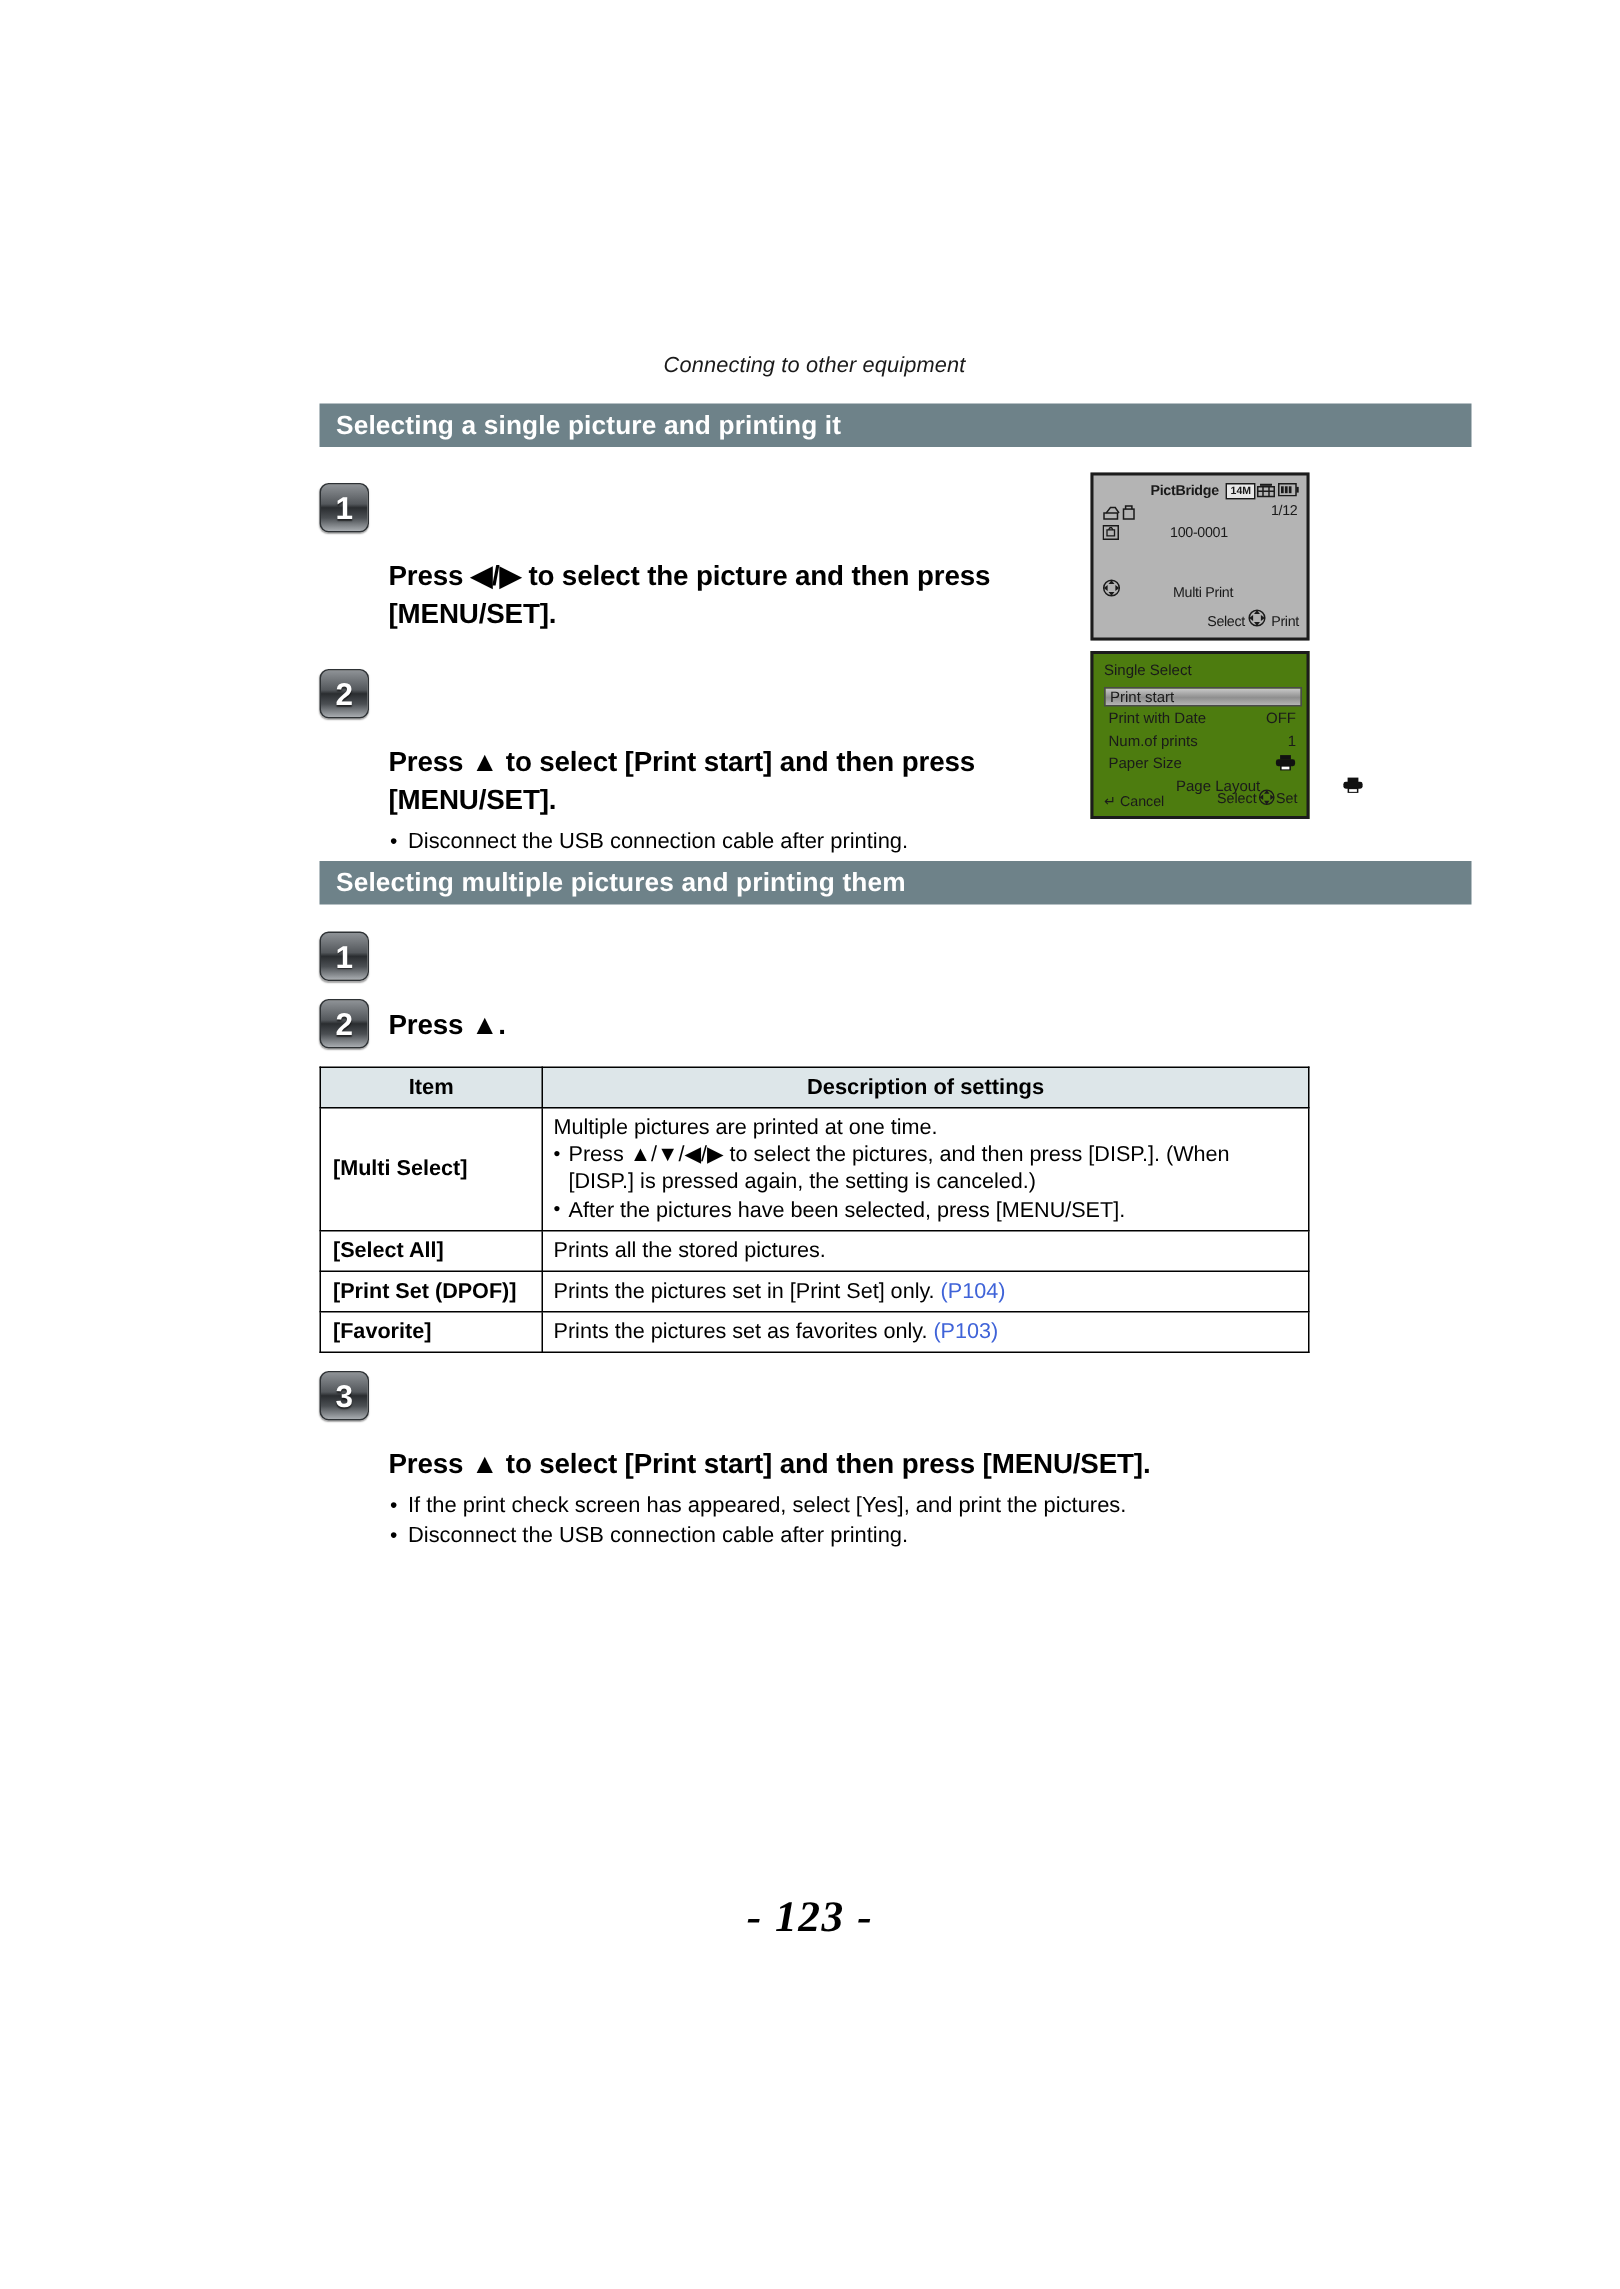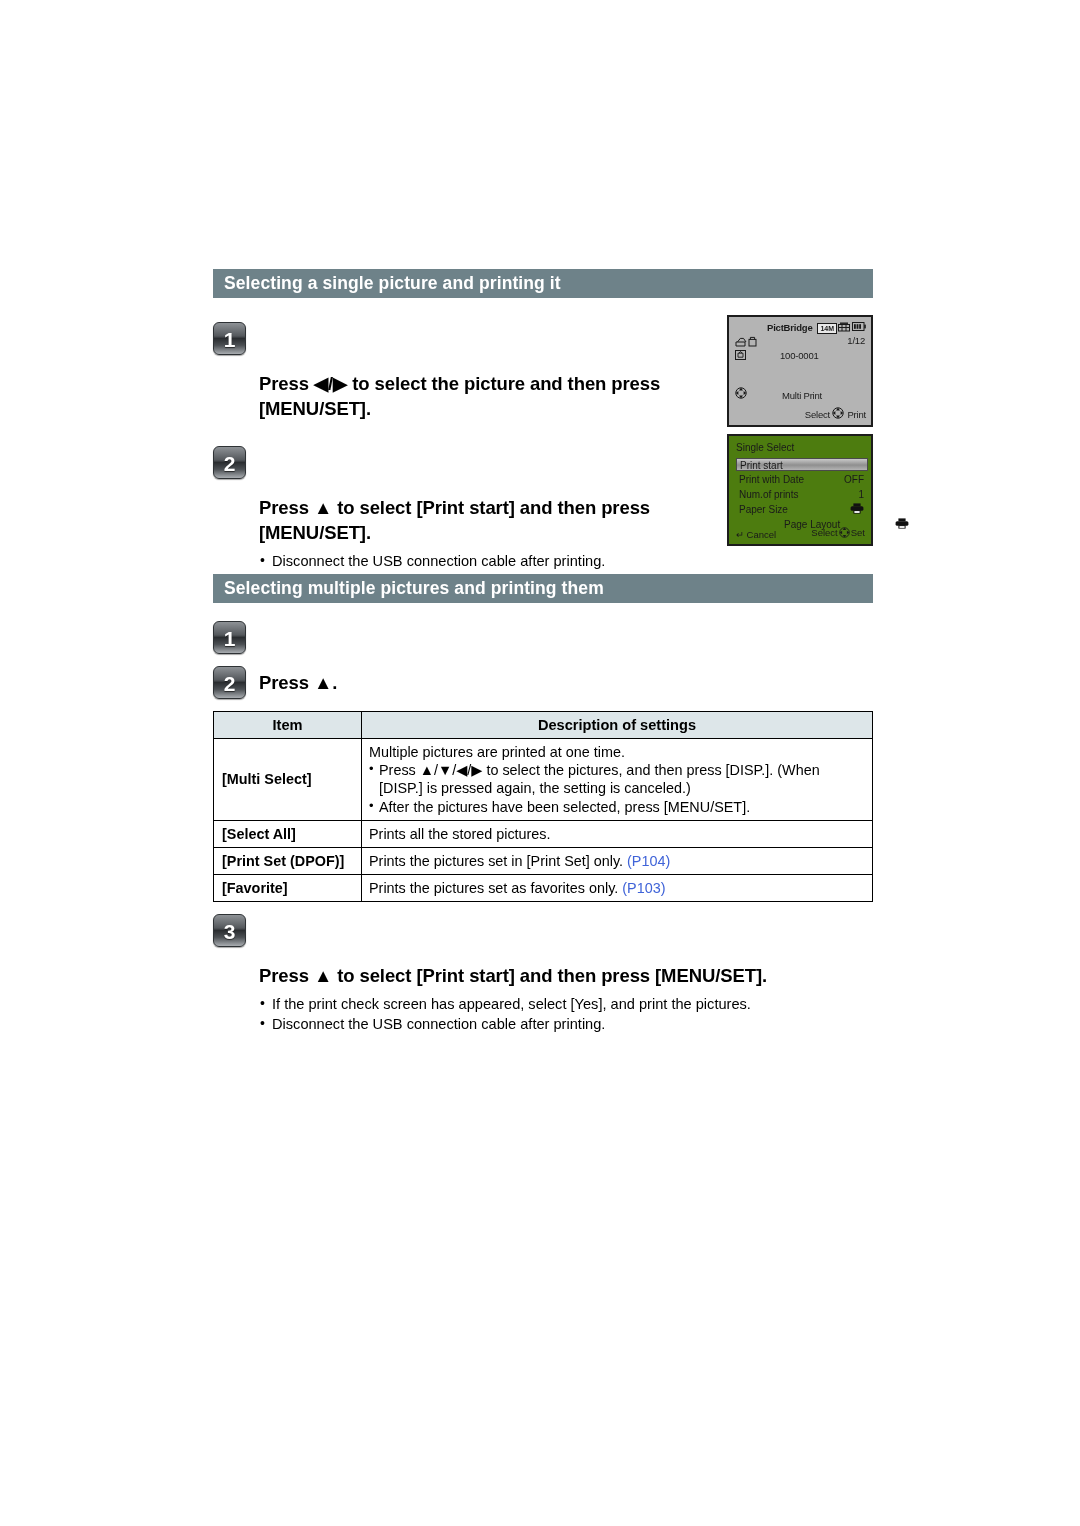--- a/index.html
+++ b/index.html
@@ -29,21 +29,21 @@
     font-style: italic;
     font-size: 14.5px;
     color: #1a1a1a;
     letter-spacing: .1px;
   }
 
   
   .section-bar {
     position: absolute;
     left: 213px;
-    width: 660px;
+    width: 768px;
     height: 29px;
     background: #6e8289;
     color: #ffffff;
     font-weight: bold;
     font-size: 17.5px;
     display: flex;
     align-items: center;
     padding-left: 11px;
     box-sizing: border-box;
     letter-spacing: .1px;
@@ -227,20 +227,21 @@
     font-weight: bold;
     font-size: 29px;
     letter-spacing: 1px;
   }
 </style>
 </head>
 <body>
 
 <div class="page">
 
+  <div class="running-head">Connecting to other equipment</div>
 
   <div class="section-bar" id="bar1">
     <span>Selecting a single picture and printing it</span>
   </div>
 
   <div class="step" style="left:213px; top:322px; width:520px;">
     <div class="step-badge">1</div>
     <div class="step-body">
       <div class="step-title">Press ◀/▶ to select the picture and then press [MENU/SET].</div>
     </div>
@@ -444,14 +445,15 @@
     <div class="step-badge">3</div>
     <div class="step-body">
       <div class="step-title">Press ▲ to select [Print start] and then press [MENU/SET].</div>
       <div class="bullets">
         <div class="bl"><span>If the print check screen has appeared, select [Yes], and print the pictures.</span></div>
         <div class="bl"><span>Disconnect the USB connection cable after printing.</span></div>
       </div>
     </div>
   </div>
 
+  <div class="pageno">- 123 -</div>
 
 </div>
 
 </body></html>

